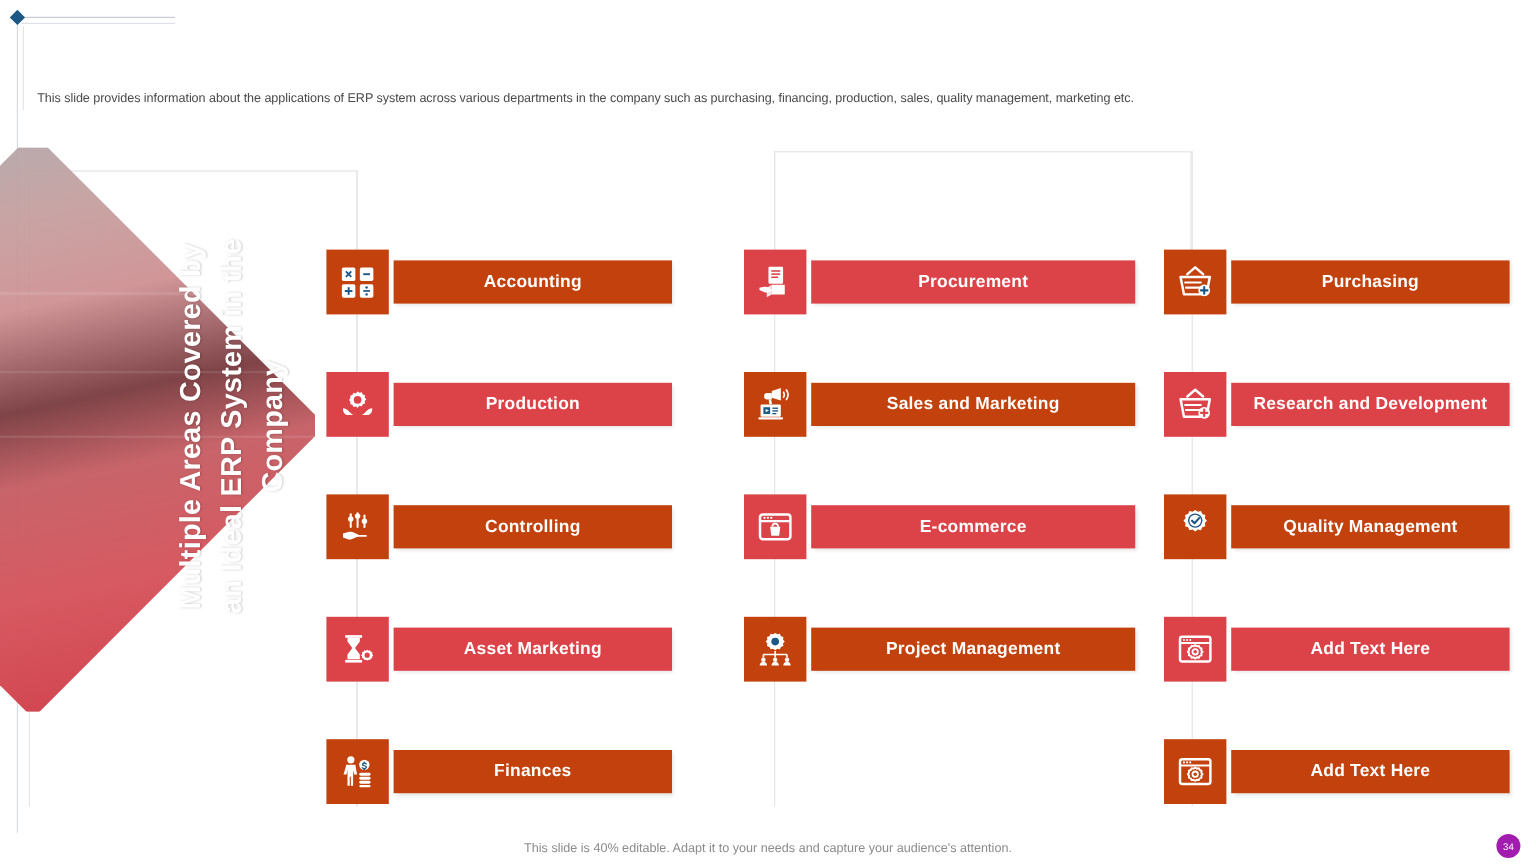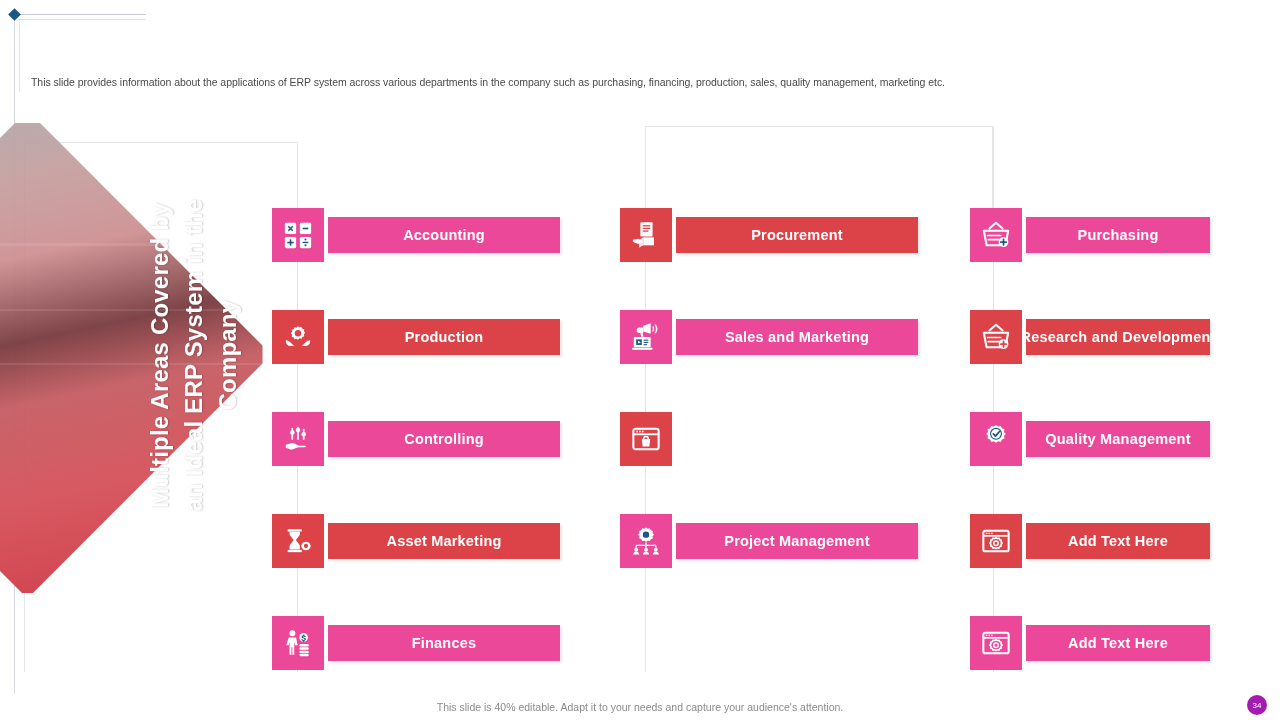--- a/index.html
+++ b/index.html
@@ -175,24 +175,24 @@
     justify-content: center;
     color: #ffffff;
     font-size: 14.5px;
     font-weight: bold;
     letter-spacing: 0.2px;
     white-space: nowrap;
     box-shadow: 2px 2px 3px rgba(0,0,0,0.10);
     margin-left: 4px;
   }
   .w-c1 .item-bar { width: 232px; }
-  .w-c2 .item-bar { width: 242px; }
-  .w-c3 .item-bar { width: 184px; }
-
-  .blue  { background: #ec4899; }
+  .w-c2 .item-bar { width: 270px; }
+  .w-c3 .item-bar { width: 232px; }
+
+  .blue  { background: #c2410c; }
   .red   { background: #dc4349; }
 
   
   .footer-note {
     position: absolute;
     left: 0; right: 0;
     top: 701px;
     text-align: center;
     font-size: 10.5px;
     color: #8b8b8b;
@@ -362,20 +362,21 @@
         <svg viewBox="0 0 32 32" fill="none">
           <rect x="2.5" y="5" width="27" height="22" rx="2.5" stroke="#ffffff" stroke-width="2.2"></rect>
           <path d="M2.5 11 H29.5" stroke="#ffffff" stroke-width="2"></path>
           <circle cx="6.5" cy="8" r="1" fill="#ffffff"></circle>
           <circle cx="9.5" cy="8" r="1" fill="#ffffff"></circle>
           <circle cx="12.5" cy="8" r="1" fill="#ffffff"></circle>
           <path d="M11.5 16 h9 l-1 8 h-7z" fill="#ffffff"></path>
           <path d="M13.5 16 a2.5 2.8 0 0 1 5 0" stroke="#ffffff" stroke-width="1.6" fill="none"></path>
         </svg>
       </div>
+      <div class="item-bar red">E-commerce</div>
     </div>
 
     <div class="item">
       <div class="item-icon blue">
         <svg viewBox="0 0 32 32" fill="#ffffff">
           <path d="M16 1.5 l1.9 1.3 2.2-.5 1 2.1 2.2 .8 -.35 2.3 1.55 1.7 -1.55 1.7 .35 2.3 -2.2 .8 -1 2.1 -2.2-.5 L16 16.9 l-1.9-1.3 -2.2 .5 -1-2.1 -2.2-.8 .35-2.3 L7.5 9.2 l1.55-1.7 -.35-2.3 2.2-.8 1-2.1 2.2 .5z"></path>
           <circle cx="16" cy="9.2" r="3.4" fill="#1d5786"></circle>
           <path d="M16 17.5 v3.2 M5.5 20.7 h21 M5.5 20.7 v2.6 M16 20.7 v2.6 M26.5 20.7 v2.6" stroke="#ffffff" stroke-width="1.5"></path>
           <circle cx="5.5" cy="25.3" r="2"></circle>
           <path d="M2.2 30.5 c0-2 1.5-3.4 3.3-3.4 1.8 0 3.3 1.4 3.3 3.4z"></path>

